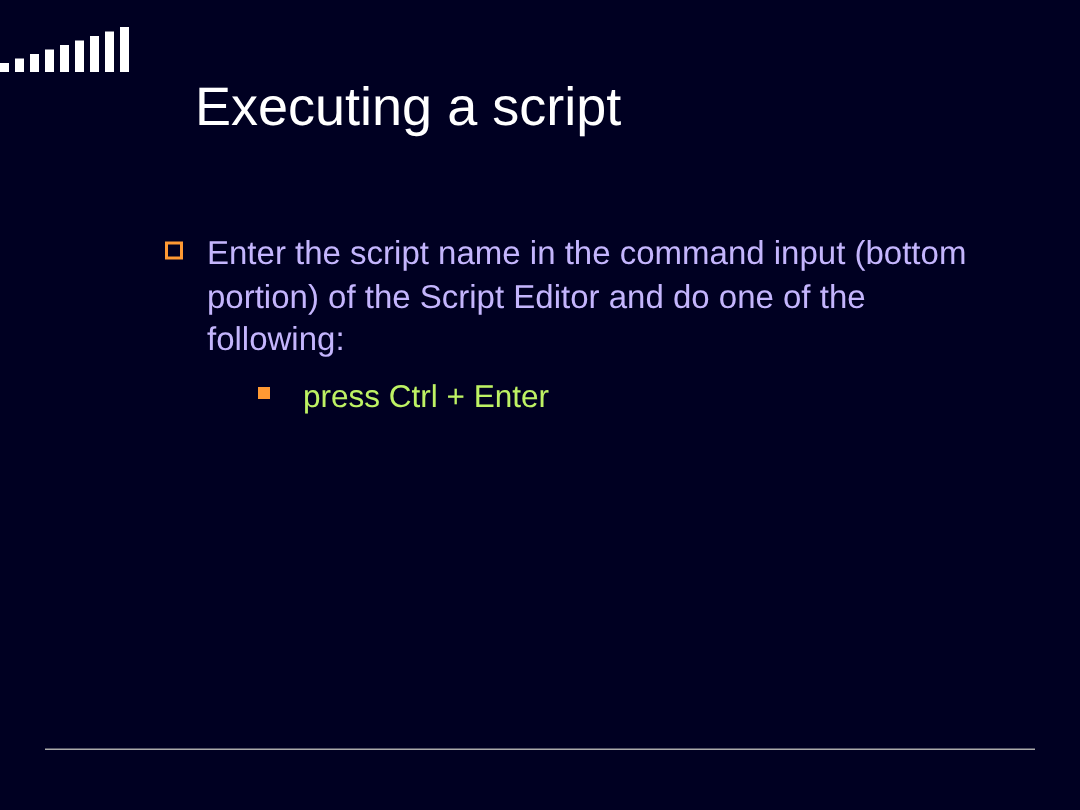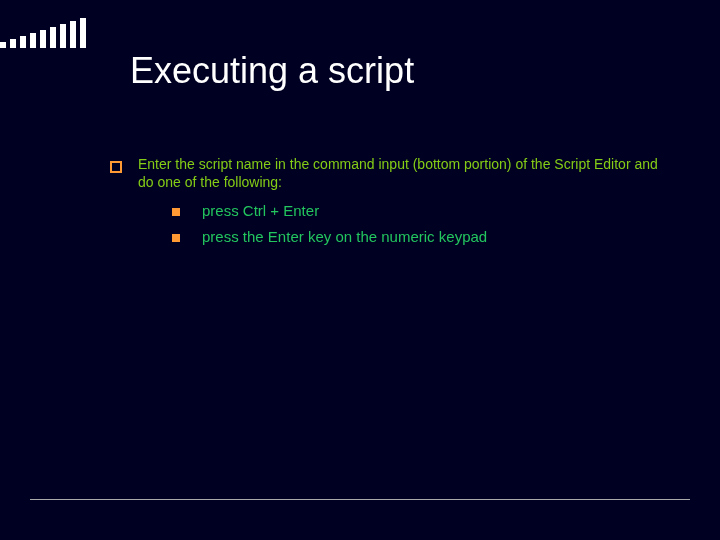--- a/index.html
+++ b/index.html
@@ -62,43 +62,43 @@
   .bullet-l1 {
     flex: 0 0 auto;
     width: 12px;
     height: 12px;
     border: 2px solid #ff9933;
     margin-top: 6px;
     margin-right: 16px;
     box-sizing: border-box;
   }
   .text-l1 {
-    font-size: 14px;
+    font-size: 22px;
     line-height: 1.3;
-    color: #84cc16;
+    color: #c4b5fd;
   }
   .sublist {
     margin: 8px 0 14px 62px;
   }
   .item-l2 {
     display: flex;
     margin-bottom: 6px;
   }
   .bullet-l2 {
     flex: 0 0 auto;
     width: 8px;
     height: 8px;
     background: #ff9933;
     margin-top: 7px;
     margin-right: 22px;
   }
   .text-l2 {
-    font-size: 15px;
+    font-size: 21px;
     line-height: 1.3;
-    color: #22c55e;
+    color: #bef264;
   }
   .hr {
     position: absolute;
     left: 30px;
     right: 30px;
     bottom: 40px;
     height: 0;
     border-top: 1px solid #aaaaaa;
   }
 </style>
@@ -126,24 +126,20 @@
     <div class="item-l1">
       <div class="bullet-l1"></div>
       <div class="text-l1">Enter the script name in the command input (bottom portion) of the Script Editor and do one of the following:</div>
     </div>
 
     <div class="sublist">
       <div class="item-l2">
         <div class="bullet-l2"></div>
         <div class="text-l2">press Ctrl + Enter</div>
       </div>
-      <div class="item-l2">
-        <div class="bullet-l2"></div>
-        <div class="text-l2">press the Enter key on the numeric keypad</div>
-      </div>
     </div>
 
 
   </div>
 
   <div class="hr"></div>
 
 </div>
 
 </body></html>

